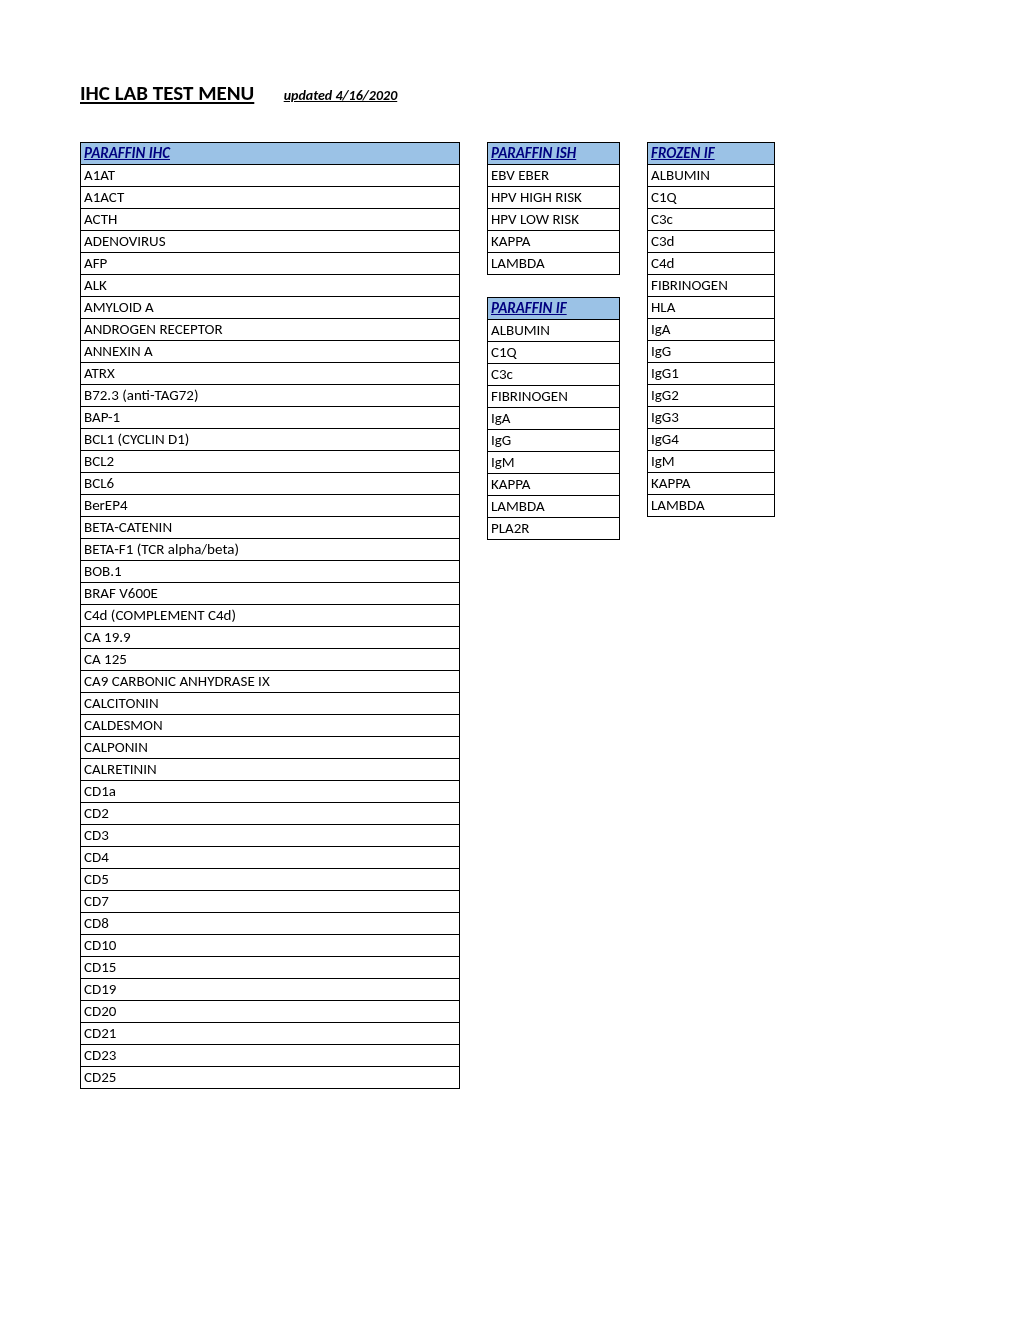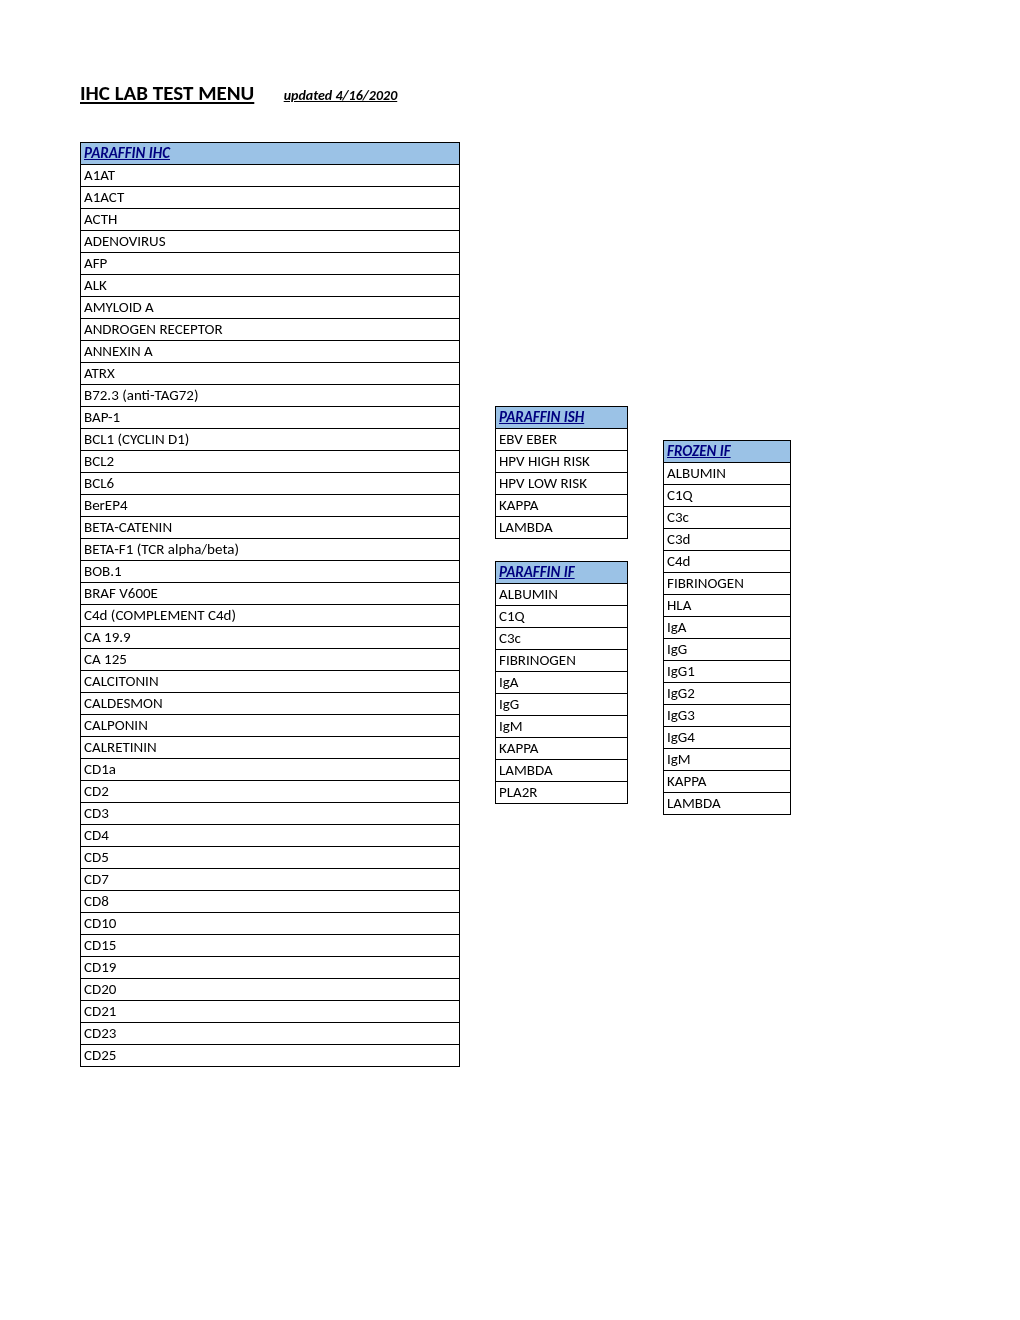--- a/index.html
+++ b/index.html
@@ -23,26 +23,26 @@
     .title-row .updated {
       font-weight: bold;
       font-style: italic;
       font-size: 14px;
       text-decoration: underline;
       display: inline-block;
       margin-left: 26px;
     }
     .columns {
       display: flex;
-      align-items: center;
-      gap: 35px;
+      align-items: flex-start;
+      gap: 27px;
     }
     .col1 { width: 380px; }
     .col2 { width: 133px; }
-    .col3 { width: 128px; margin-top: 46px; }
+    .col3 { width: 128px; }
     table {
       border-collapse: collapse;
       width: 100%;
       margin-bottom: 22px;
     }
     table:last-child { margin-bottom: 0; }
     th {
       background: #9bc2e6;
       color: #000080;
       font-weight: bold;
@@ -143,20 +143,23 @@
           <tr>
             <td>C4d (COMPLEMENT C4d)</td>
           </tr>
           <tr>
             <td>CA 19.9</td>
           </tr>
           <tr>
             <td>CA 125</td>
           </tr>
           <tr>
+            <td>CA9 CARBONIC ANHYDRASE IX</td>
+          </tr>
+          <tr>
             <td>CALCITONIN</td>
           </tr>
           <tr>
             <td>CALDESMON</td>
           </tr>
           <tr>
             <td>CALPONIN</td>
           </tr>
           <tr>
             <td>CALRETININ</td>

